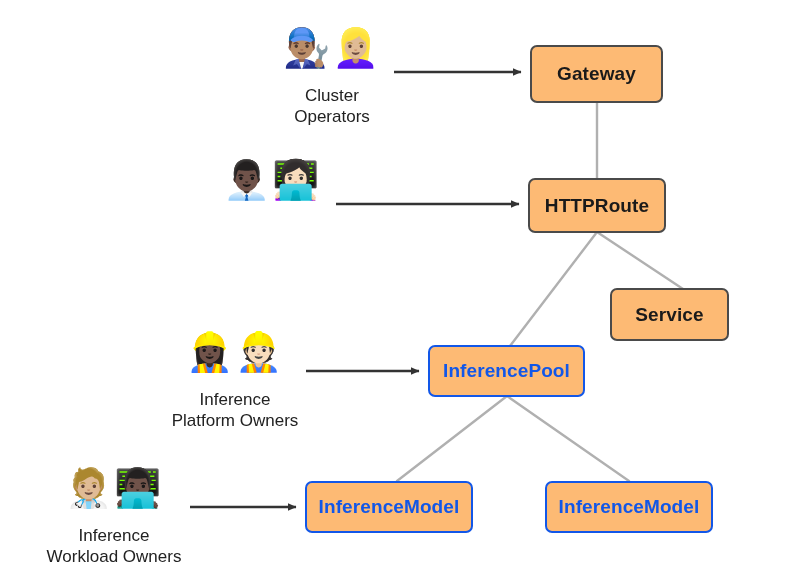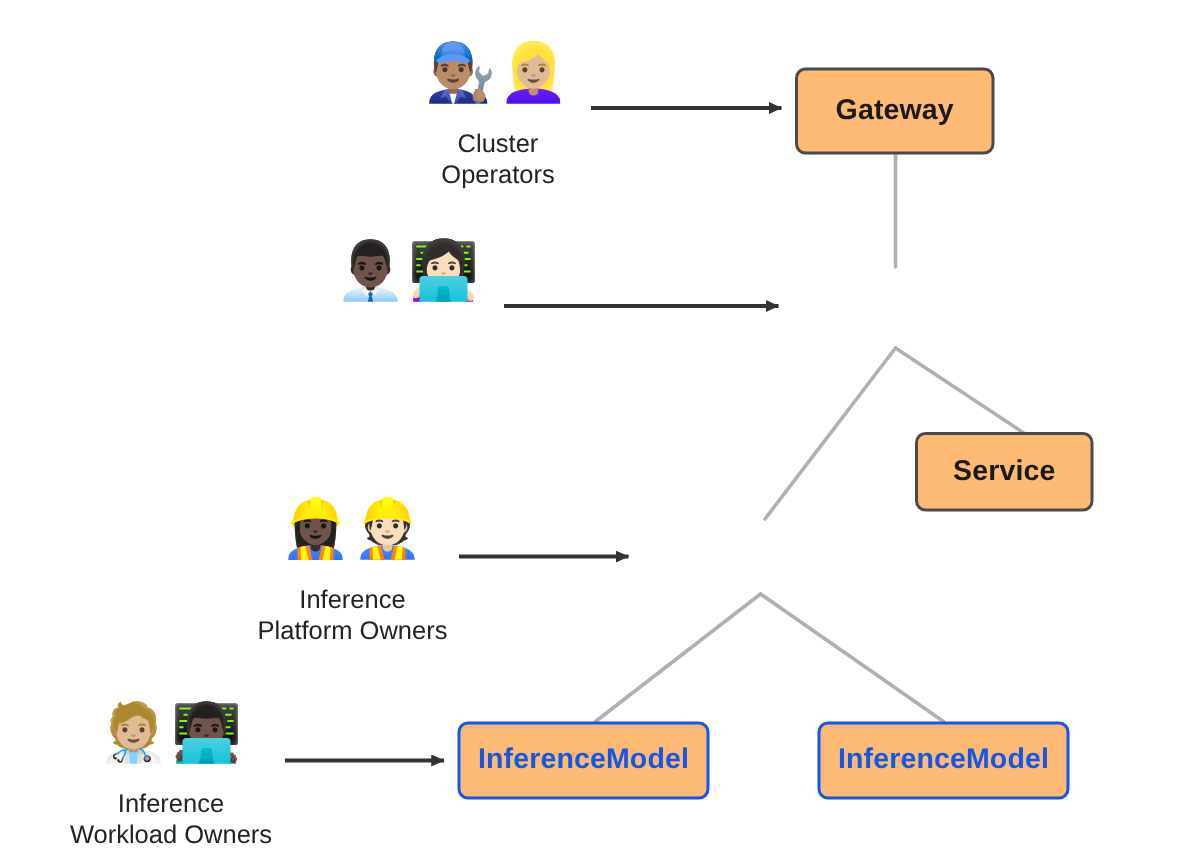--- a/index.html
+++ b/index.html
@@ -118,21 +118,23 @@
   </div>
 
   <div class="persona" style="left:34px; top:466px; width:160px;">
     <div class="persona-emoji">🧑🏼‍⚕️👨🏿‍💻</div>
     <div class="persona-label">Inference
 Workload Owners</div>
   </div>
 
   <div class="node k8s" style="left:530px; top:45px; width:133px; height:58px;">Gateway</div>
 
+  <div class="node k8s" style="left:528px; top:178px; width:138px; height:55px;">HTTPRoute</div>
 
   <div class="node k8s" style="left:610px; top:288px; width:119px; height:53px;">Service</div>
 
+  <div class="node gie" style="left:428px; top:345px; width:157px; height:52px;">InferencePool</div>
 
   <div class="node gie" style="left:305px; top:481px; width:168px; height:52px;">InferenceModel</div>
 
   <div class="node gie" style="left:545px; top:481px; width:168px; height:52px;">InferenceModel</div>
 
 </div>
 
 </body></html>

